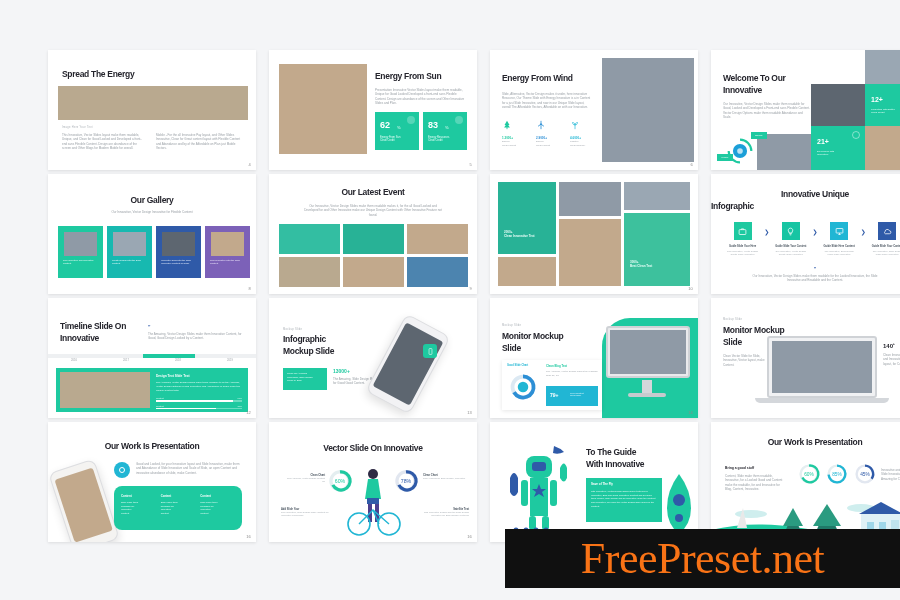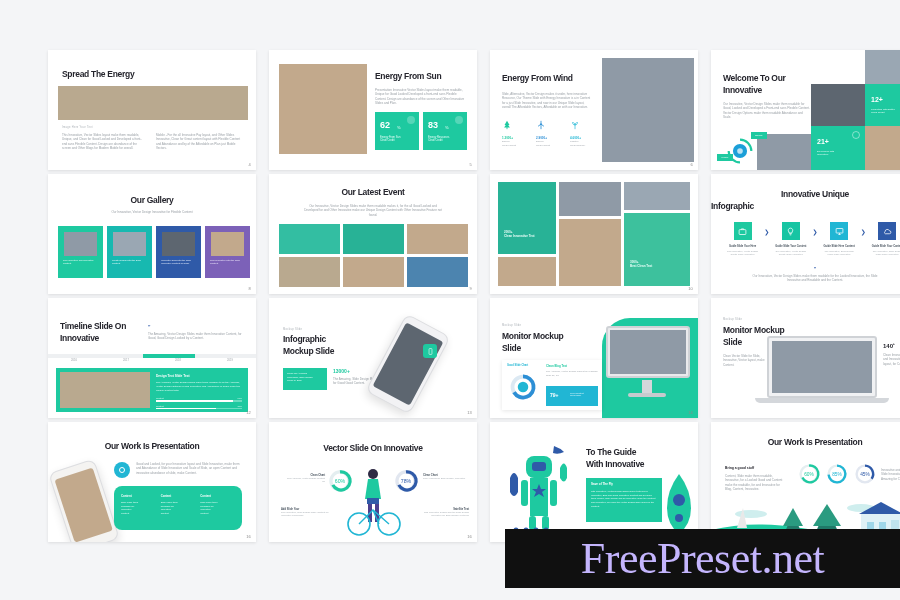--- a/index.html
+++ b/index.html
@@ -49,21 +49,21 @@
   .circ { border-radius:50%; }
   .watermark {
     position:absolute; left:505px; top:529px;
     width:395px; height:59px;
     background:#101010;
     display:flex; align-items:center; justify-content:center;
     overflow:hidden;
   }
   .watermark span {
     font-family:"Liberation Serif", serif;
-    font-size:44px; color:#c4b5fd; letter-spacing:-.5px;
+    font-size:44px; color:#f97316; letter-spacing:-.5px;
   }
 </style>
 </head>
 <body>
 
 <div class="grid">
 
   <div class="slide">
     <div style="position:absolute;left:14px;top:20px;" class="title t-md">Spread The Energy</div>
     <div class="ph office" style="position:absolute;left:10px;top:36px;width:190px;height:34px;"></div>

